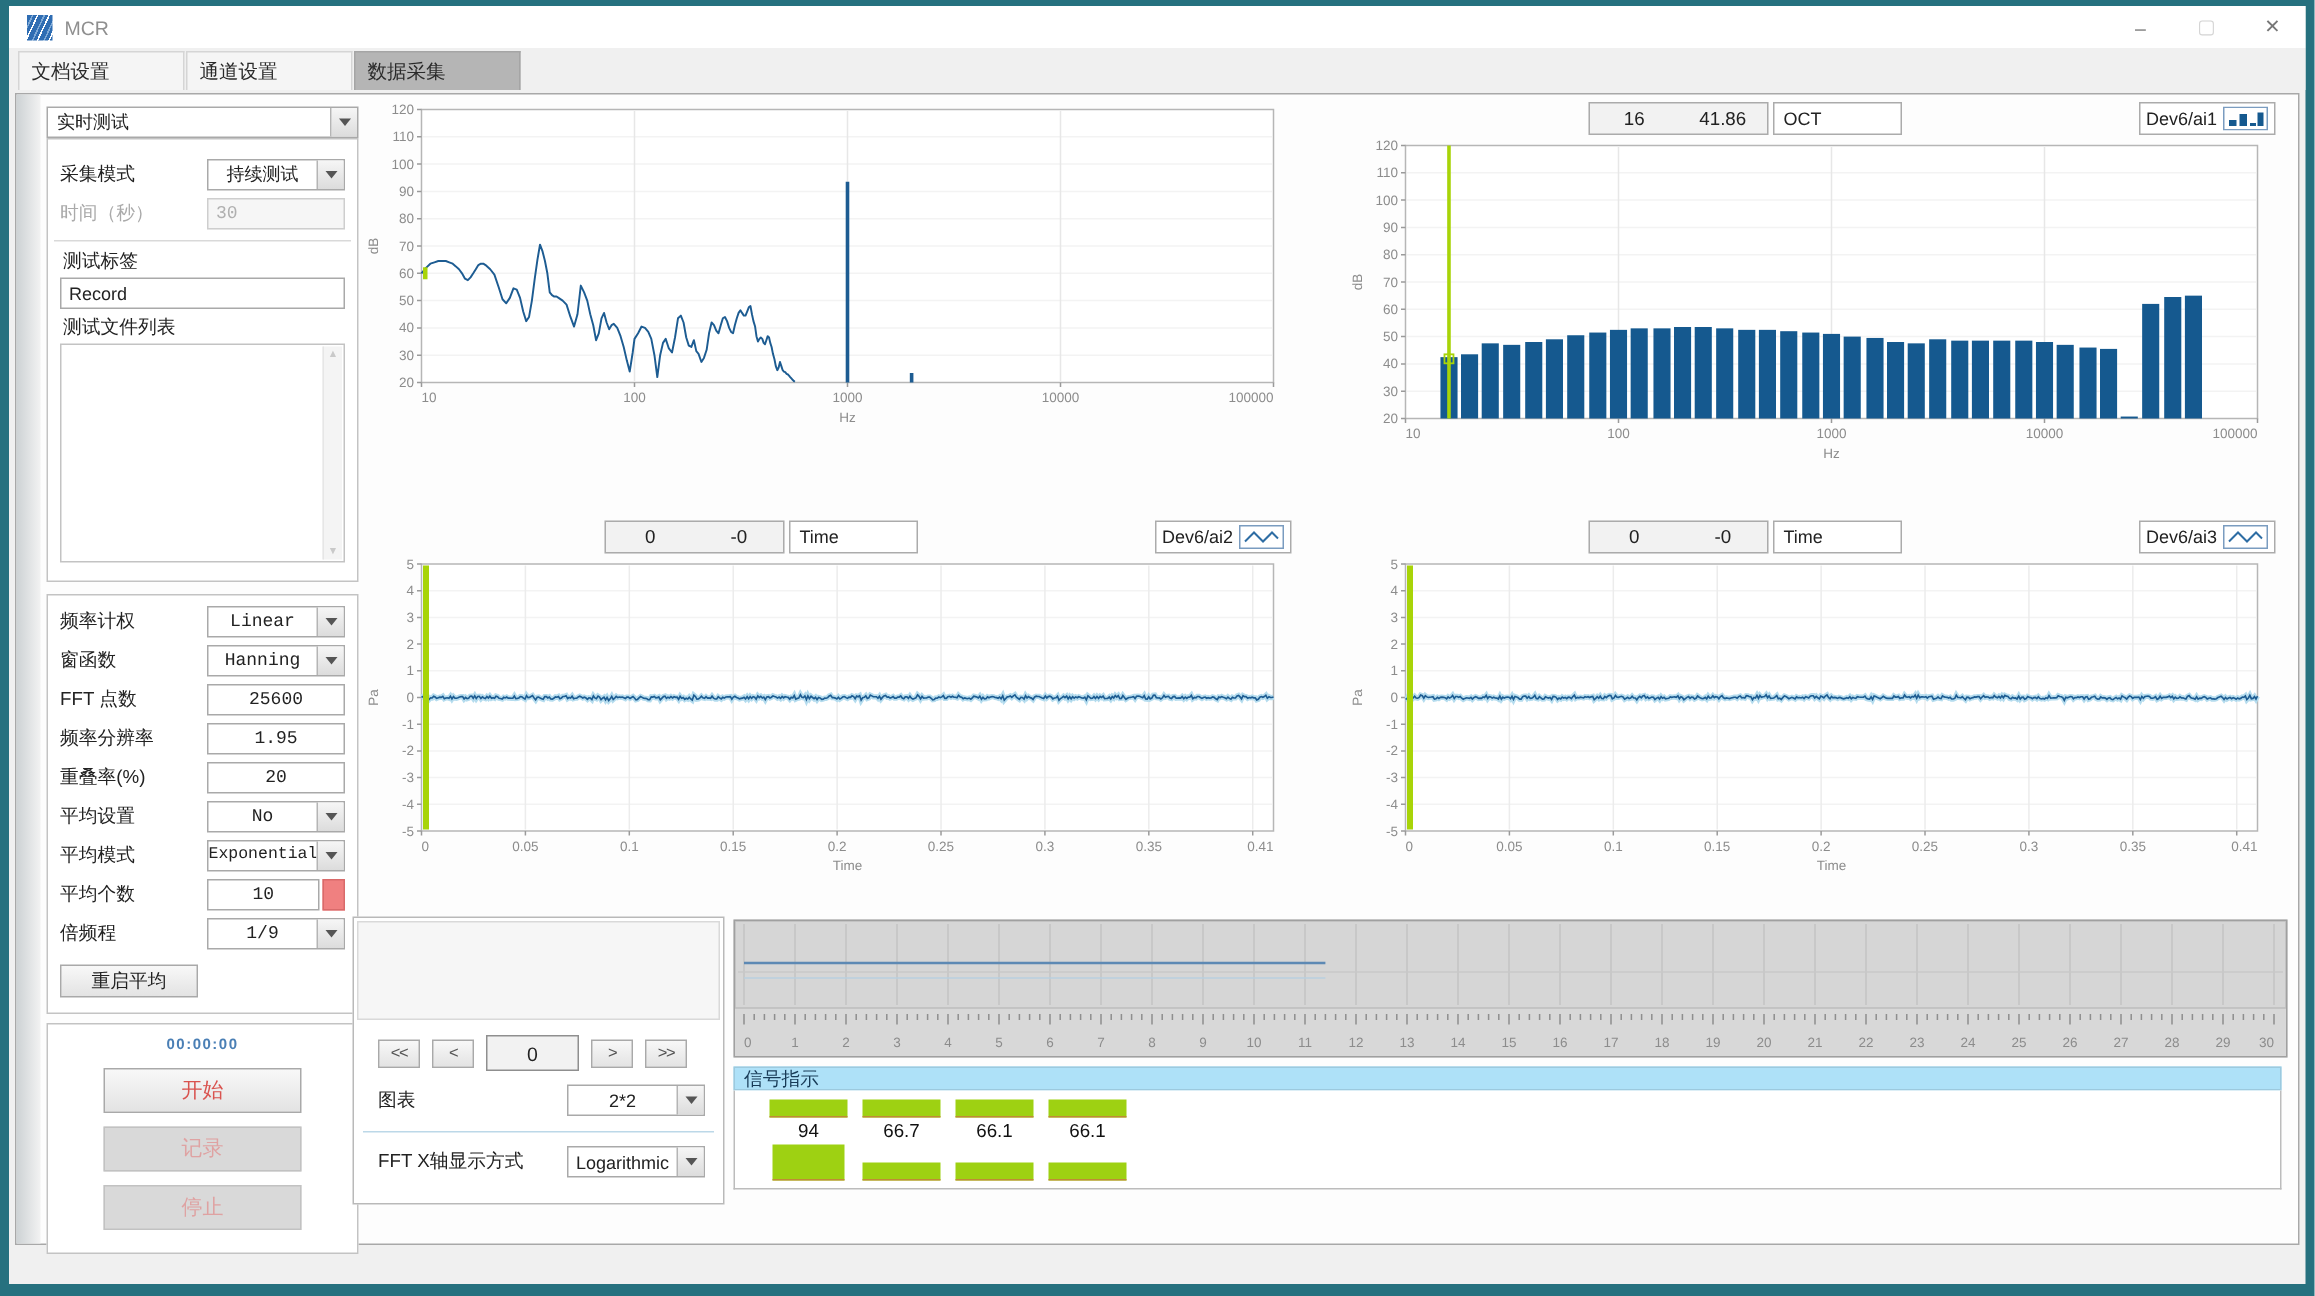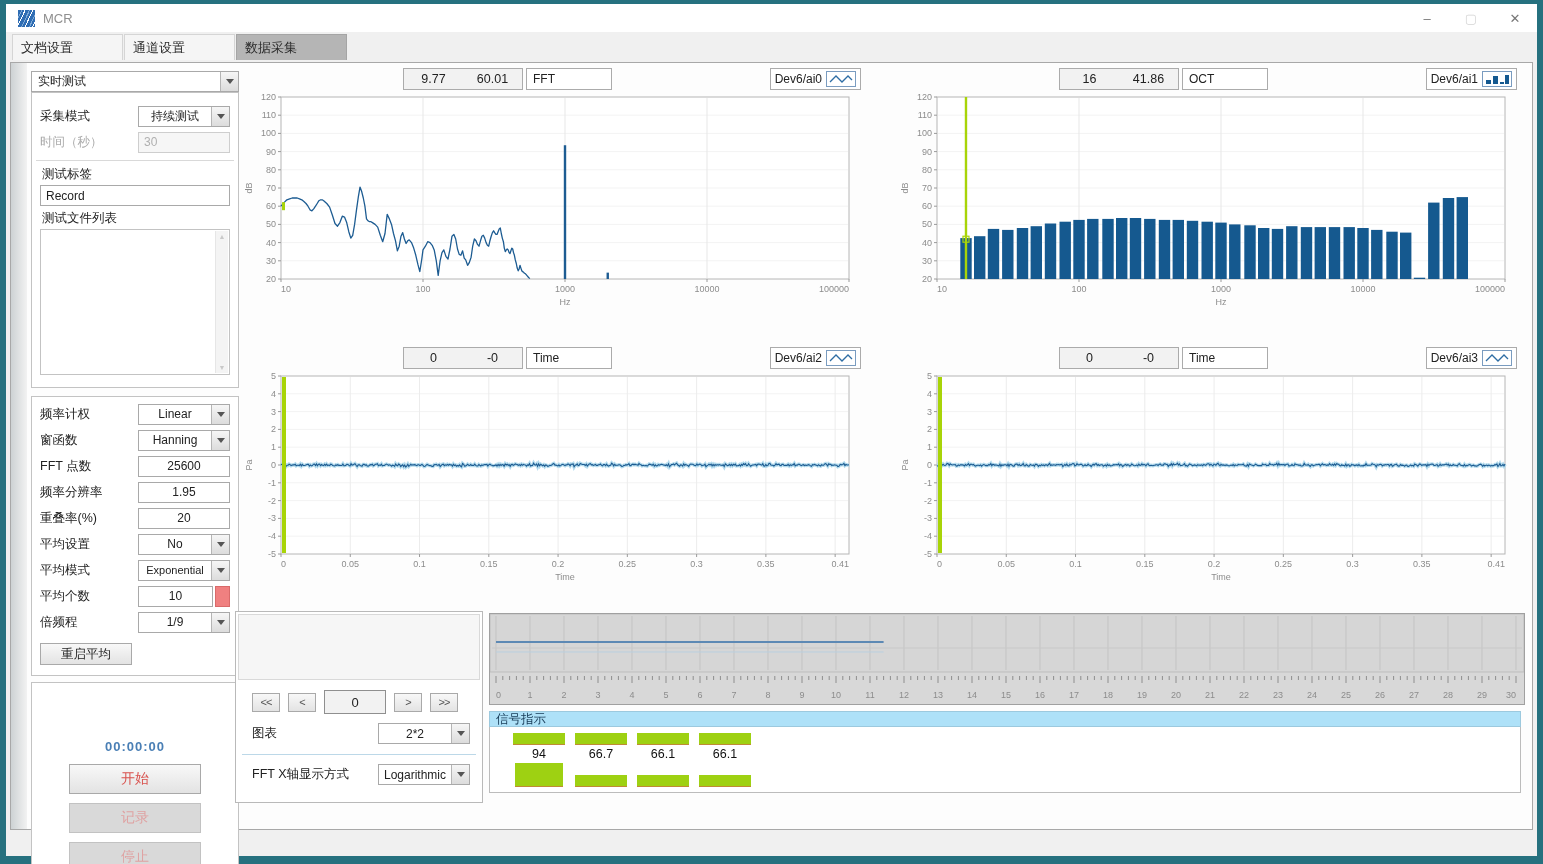--- a/index.html
+++ b/index.html
@@ -43,34 +43,34 @@
   .dd-btn { width:18px; height:100%; border-left:1px solid #b5b5b5;
     background:linear-gradient(#f6f6f6,#dcdcdc); display:flex; align-items:center; justify-content:center; }
   .dd-btn::after { content:""; border-left:4px solid transparent; border-right:4px solid transparent; border-top:5px solid #555; }
   .win-input { height:21px; border:1px solid #a9a9a9; background:#fff; text-align:center; font-size:12px;
     display:flex; align-items:center; justify-content:center; color:#222; }
   .win-input.left { justify-content:flex-start; padding-left:5px; }
   .disabled-ctl { background:#f6f6f6; color:#b0b0b0; border-color:#cecece; }
   .row { display:flex; align-items:center; margin:4px 8px 0 8px; height:22px; }
   .row .lbl { flex:1; font-size:12.5px; }
   .row .lbl.gray { color:#aaa; }
-  .row .ctl { width:92px; flex:none; }
+  .row .ctl { width:92px; flex:none;font-family:Liberation Mono, monospace; }
   .sep { border-top:1px solid #d9d9d9; margin:7px 4px 5px 4px; }
   .cap { margin:4px 10px 2px 10px; font-size:12.5px; }
   .listbox { position:relative; margin:2px 8px 10px 8px; height:146px; border:1px solid #c3c3c3; background:#fff; }
   .vsb { position:absolute; right:1px; top:1px; bottom:1px; width:13px; background:#f4f4f4; border-left:1px solid #e6e6e6;
     display:flex; flex-direction:column; justify-content:space-between; align-items:center; padding:2px 0; }
   .vsb span { color:#c9c9c9; font-size:7px; line-height:7px; }
   .flag { width:15px; height:21px; background:#f08080; border:1px solid #d96a6a; margin-left:2px; flex:none; }
   .row .ctl.narrow { width:75px; }
   .restart-row { display:flex; margin:10px 8px 10px 8px; }
   .win-btn { height:22px; border:1px solid #a9a9a9; background:linear-gradient(#f8f8f8,#e3e3e3);
     display:flex; align-items:center; justify-content:center; font-size:12.5px; color:#222; }
   .transport { margin-top:6px; padding:8px 0 6px 0; text-align:center; }
-  .timer { color:#4a7fb5; font-weight:bold; font-size:13px; letter-spacing:1px; margin-bottom:10px;margin-top:48px; }
+  .timer { color:#4a7fb5; font-weight:bold; font-size:10px; letter-spacing:1px; margin-bottom:10px; }
   .tbtn { width:132px; height:30px; margin:0 auto 9px auto; font-size:14px; }
   .tbtn.start { color:#d9534f; }
   .tbtn.off { background:#d9d9d9; border-color:#c2c2c2; color:#dfa2a2; }
 
   
   .chart-grid { position:absolute; left:224px; top:4px; width:1296px; height:540px;
     display:grid; grid-template-columns:1fr 1fr; column-gap:16px; row-gap:14px; }
   .chart-panel { position:relative; }
   .chart-header { height:24px; display:flex; align-items:center; padding-left:168px; }
   .cursor-box { width:120px; height:22px; border:1px solid #ababab; background:#f2f2f2; display:flex; }
@@ -224,37 +224,20 @@
         <div class="timer">00:00:00</div>
         <div class="win-btn tbtn start">开始</div>
         <div class="win-btn tbtn off">记录</div>
         <div class="win-btn tbtn off">停止</div>
       </div>
     </div>
 
     <div class="chart-grid">
 
       <div class="chart-panel">
-        <div class="chart-header">
-          <div class="cursor-box">
-            <span>9.77</span>
-            <span>60.01</span>
-          </div>
-          <div class="type-box">FFT</div>
-          <div class="chan-box">
-            <span>Dev6/ai0</span>
-            <span class="chan-icon icon-line" style="display: inline-block;">
-              <svg width="30" height="16">
-                    <rect x="0.5" y="0.5" width="29" height="15" fill="#fff" stroke="#7a9cc0"></rect>
-                    <polyline points="4,11 10,5 16,11 22,5 26,9" fill="none" stroke="#2e6da4" stroke-width="1.3"></polyline>
-                  </svg>
-            </span>
-
-          </div>
-        </div>
         <svg id="plot0" class="plot" width="622" height="218">
               <rect x="40" y="6" width="568" height="182" fill="#fff" stroke="#b6b6b6"></rect>
               <line x1="37" y1="188" x2="40" y2="188" stroke="#9a9a9a"></line>
               <text x="35" y="191" text-anchor="end" font-size="9" fill="#8c8c8c" font-family="Liberation Sans, DejaVu Sans, sans-serif">20</text>
               <line x1="41" y1="169.8" x2="607" y2="169.8" stroke="#f3f3f3"></line>
               <line x1="37" y1="169.8" x2="40" y2="169.8" stroke="#9a9a9a"></line>
               <text x="35" y="172.8" text-anchor="end" font-size="9" fill="#8c8c8c" font-family="Liberation Sans, DejaVu Sans, sans-serif">30</text>
               <line x1="41" y1="151.6" x2="607" y2="151.6" stroke="#f3f3f3"></line>
               <line x1="37" y1="151.6" x2="40" y2="151.6" stroke="#9a9a9a"></line>
               <text x="35" y="154.6" text-anchor="end" font-size="9" fill="#8c8c8c" font-family="Liberation Sans, DejaVu Sans, sans-serif">40</text>

